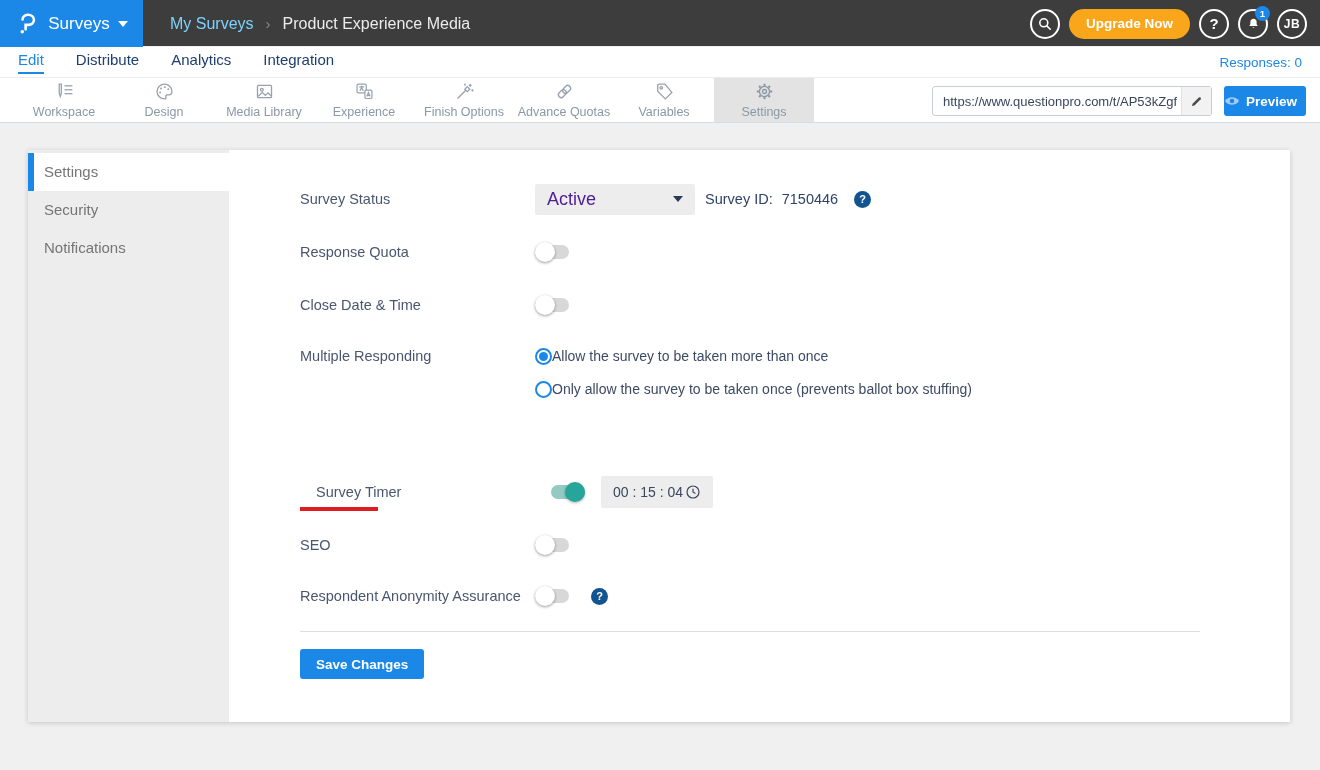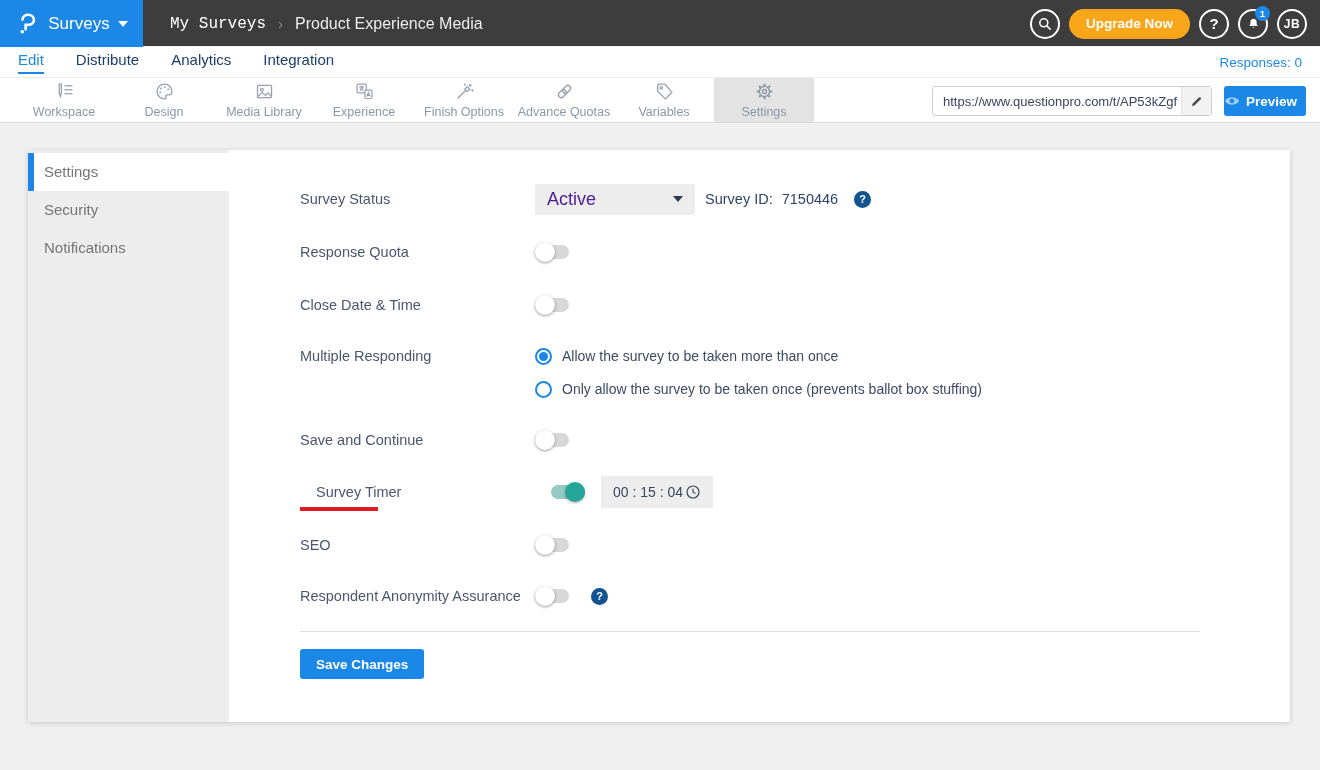--- a/index.html
+++ b/index.html
@@ -5,21 +5,21 @@
   * { margin:0; padding:0; box-sizing:border-box; }
   html,body { width:1320px; height:770px; }
   body { font-family:"Liberation Sans", sans-serif; background:#f0f0f0; position:relative; overflow:hidden; color:#3c4a63; }
 
   
   .topbar { position:absolute; top:0; left:0; width:1320px; height:46px; background:#3d3d3d; }
   .logo-block { position:absolute; left:0; top:0; width:143px; height:47px; background:#1b87e6; display:flex; align-items:center; justify-content:center; gap:8px; cursor:pointer; }
   .logo-block .product { color:#fff; font-size:17px; }
   .caret-down { width:0; height:0; border-left:5px solid transparent; border-right:5px solid transparent; border-top:6px solid #fff; display:inline-block; }
   .breadcrumb { position:absolute; left:170px; top:0; height:47px; display:flex; align-items:center; gap:12px; font-size:16px; }
-  .breadcrumb .parent { color:#ffffff; cursor:pointer;font-family:Liberation Mono, monospace; }
+  .breadcrumb .parent { color:#7dd3fc; cursor:pointer; }
   .breadcrumb .sep { color:#8a8a8a; font-size:15px; }
   .breadcrumb .current { color:#ececec; }
   .topbar-right { position:absolute; right:13px; top:0; height:47px; display:flex; align-items:center; gap:9px; }
   .circle-btn { width:30px; height:30px; border:2px solid #fff; border-radius:50%; display:flex; align-items:center; justify-content:center; color:#fff; cursor:pointer; position:relative; background:transparent; font-size:15px; font-weight:bold; }
   .upgrade-btn { height:30px; border:none; border-radius:15px; background:#f9a61a; color:#fff; font-weight:bold; font-size:13.5px; padding:0 17px; cursor:pointer; font-family:"Liberation Sans",sans-serif; }
   .badge { position:absolute; top:-5px; right:-4px; min-width:15px; height:15px; border-radius:50%; background:#1b87e6; color:#fff; font-size:9.5px; font-weight:bold; display:flex; align-items:center; justify-content:center; }
   .avatar-btn { font-size:12px; letter-spacing:0.5px; }
 
   
   .navrow { position:absolute; top:47px; left:0; width:1320px; height:30px; background:#fff; display:flex; align-items:center; padding:0 18px; }
@@ -52,21 +52,21 @@
   .select .sel-caret { margin-left:auto; width:0; height:0; border-left:5px solid transparent; border-right:5px solid transparent; border-top:6px solid #2b3a55; }
   .sid-group { display:flex; align-items:center; margin-left:10px; font-size:14.5px; color:#2e4369; gap:9px; }
   .help-dot { width:17px; height:17px; border-radius:50%; background:#12548f; color:#fff; font-size:11px; font-weight:bold; display:flex; align-items:center; justify-content:center; cursor:pointer; }
   .toggle { width:34px; height:14px; border-radius:7px; background:#d8d8d8; position:relative; cursor:pointer; flex:0 0 34px; }
   .toggle .knob { position:absolute; top:-3px; left:0; width:20px; height:20px; border-radius:50%; background:#fff; box-shadow:0 1px 3px rgba(0,0,0,0.4); }
   .toggle.on { background:#93cac4; }
   .toggle.on .knob { left:14px; background:#26a69a; box-shadow:0 1px 3px rgba(0,0,0,0.3); }
   .radio { width:17px; height:17px; border-radius:50%; border:2px solid #1b87e6; background:#fff; display:flex; align-items:center; justify-content:center; cursor:pointer; flex:0 0 17px; }
   .radio .dot { width:9px; height:9px; border-radius:50%; background:transparent; }
   .radio.selected .dot { background:#1b87e6; }
-  .radio-label { margin-left:10px; font-size:14px; color:#3c4a63; }
+  .radio-label { font-size:14px; color:#3c4a63; }
   .timebox { margin-left:16px; width:112px; height:32px; background:#ededed; border-radius:2px; display:flex; align-items:center; justify-content:space-between; padding:0 12px; font-size:14px; color:#39465e; cursor:text; }
   .red-underline { position:absolute; left:272px; top:357px; width:78px; height:4px; background:#e11b22; }
   .divider { position:absolute; left:272px; top:481px; width:900px; height:1px; background:#ddd; }
   .save-btn { position:absolute; left:272px; top:499px; height:30px; padding:0 16px; background:#1b87e6; border:none; border-radius:3px; color:#fff; font-size:13.5px; font-weight:bold; cursor:pointer; font-family:"Liberation Sans",sans-serif; }
   svg { display:block; }
 </style>
 </head>
 <body>
 
 <div class="topbar">
@@ -280,26 +280,20 @@
     <span class="radio-label">Allow the survey to be taken more than once</span>
   </div>
   <div class="frow" style="top:223px;">
     <span class="flabel"></span>
     <div class="radio">
         <span class="dot"></span>
       </div>
     <span class="radio-label">Only allow the survey to be taken once (prevents ballot box stuffing)</span>
   </div>
 
-  <div class="frow" style="top:274px;">
-    <span class="flabel">Save and Continue</span>
-    <div class="toggle">
-        <span class="knob"></span>
-      </div>
-  </div>
 
   <div class="frow" style="top:326px;margin-left:16px;">
     <span class="flabel">Survey Timer</span>
     <div class="toggle on">
         <span class="knob"></span>
       </div>
     <div class="timebox">
       <span>00 : 15 : 04</span>
       <span>
         <svg width="16" height="16" viewBox="0 0 20 20" fill="none" stroke="#39465e" stroke-width="1.5">

